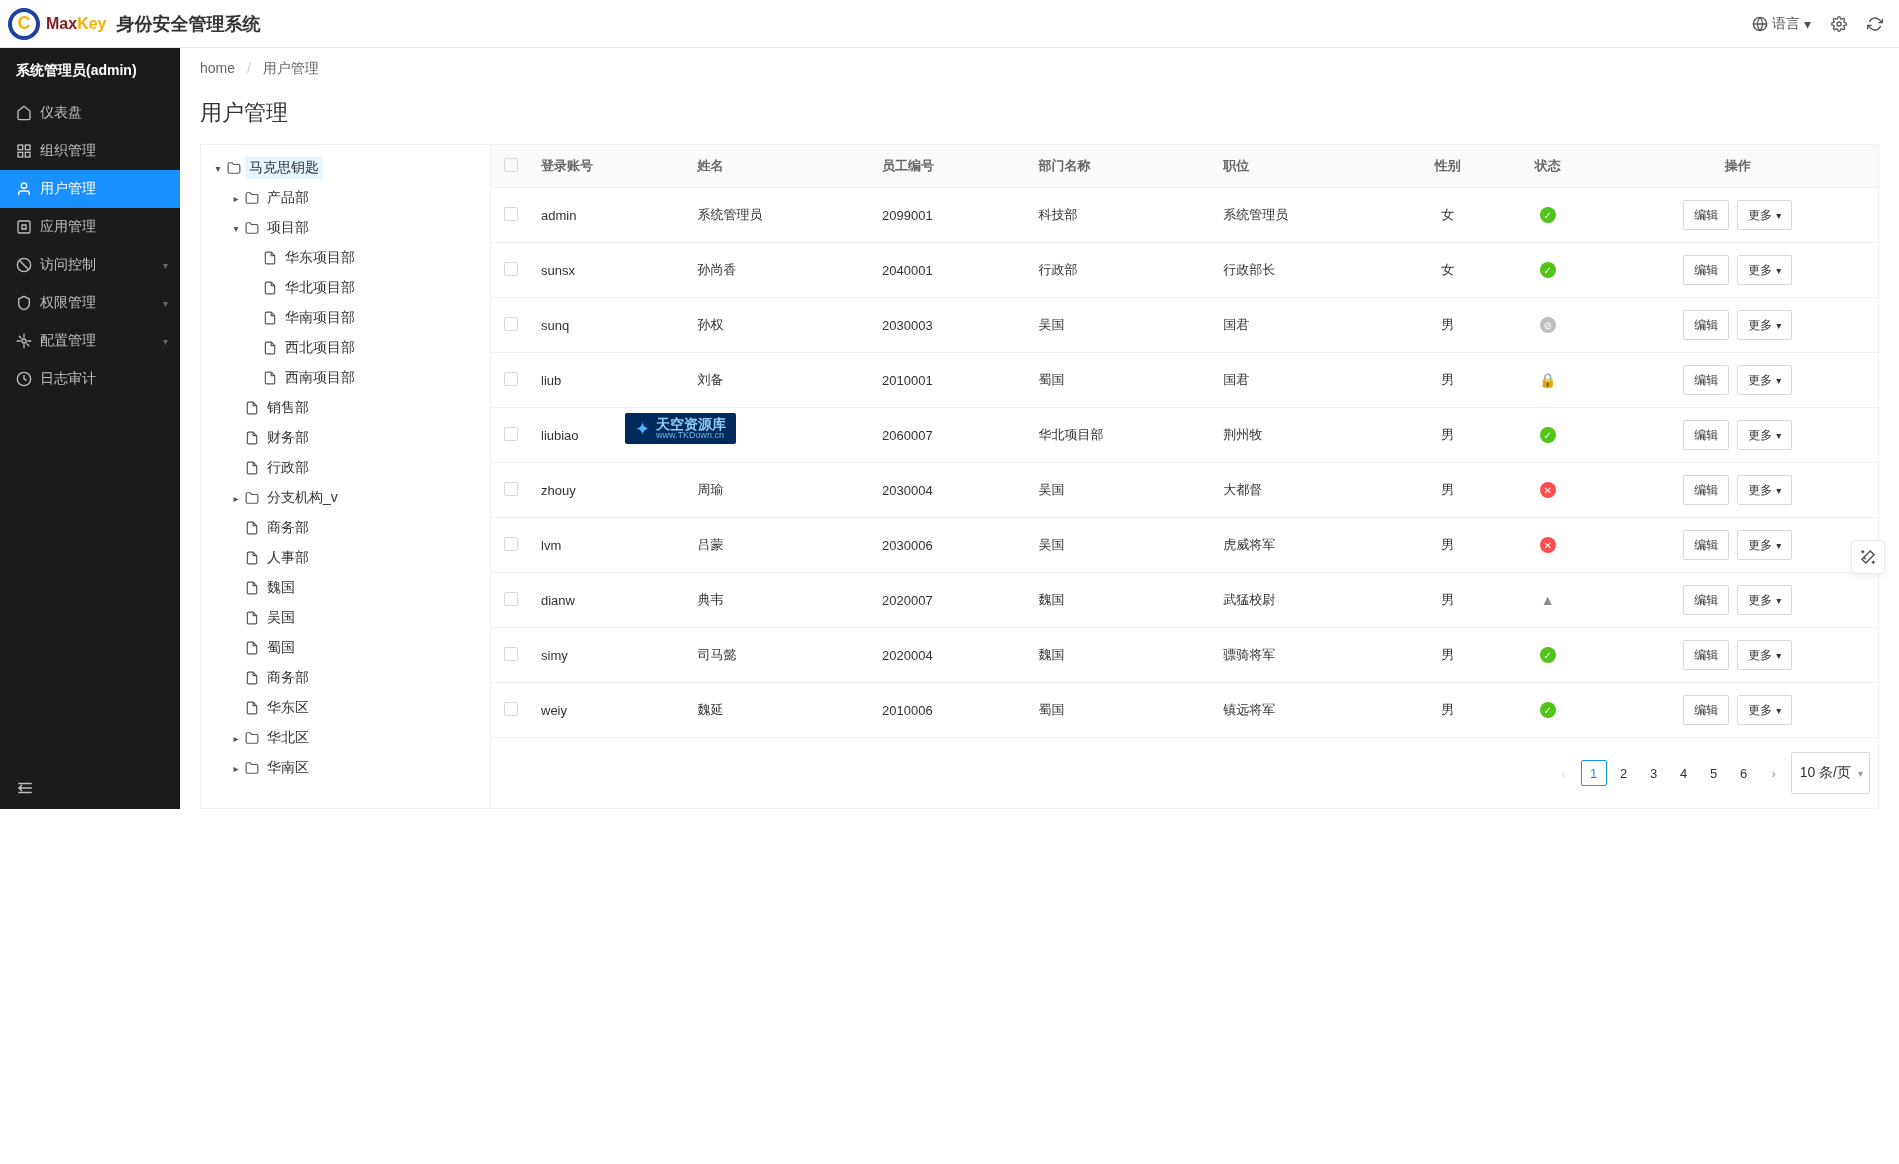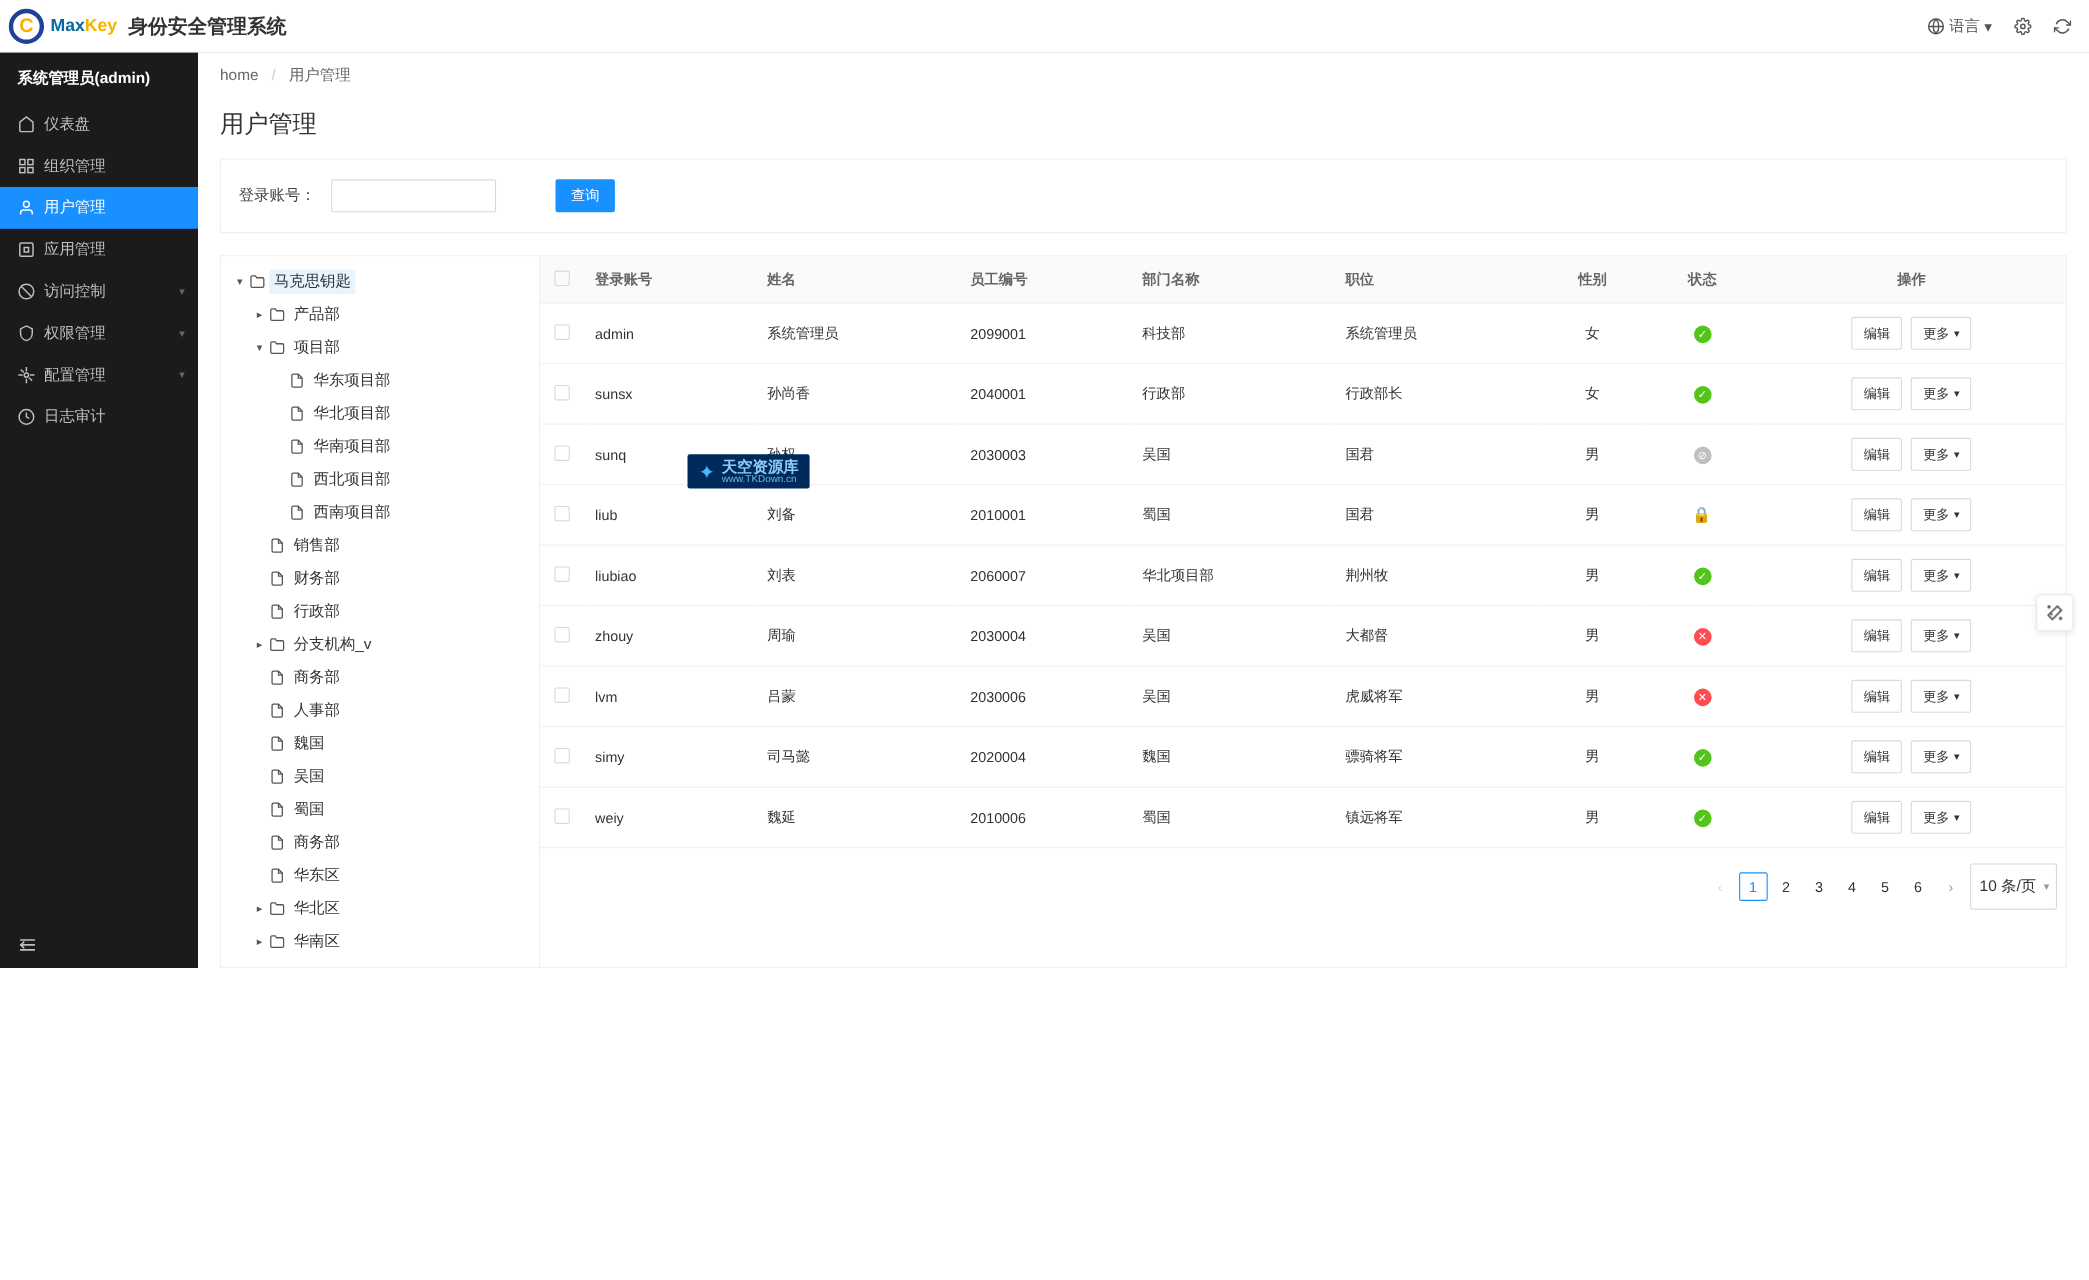--- a/index.html
+++ b/index.html
@@ -2,21 +2,21 @@
 <html><head>
 <meta charset="utf-8">
 <style>
 * { margin: 0; padding: 0; box-sizing: border-box; }
 body { font-family: -apple-system, "PingFang SC", "Microsoft YaHei", sans-serif; font-size: 14px; color: #333; background: #fff; }
 
 .header { height: 48px; display: flex; align-items: center; justify-content: space-between; border-bottom: 1px solid #e8e8e8; padding: 0 16px 0 8px; }
 .logo-area { display: flex; align-items: center; gap: 6px; }
 .logo-badge { width: 32px; height: 32px; border-radius: 50%; border: 4px solid #1f4199; display: flex; align-items: center; justify-content: center; color: #f5b100; font-weight: bold; font-size: 18px; }
 .logo-text { font-size: 16px; font-weight: bold; }
-.logo-max { color: #0369a1; }
+.logo-max { color: #7f1d1d; }
 .logo-key { color: #f5b100; }
 .logo-suffix { color: #333; margin-left: 4px; font-size: 18px; font-weight: bold; }
 .header-right { display: flex; align-items: center; gap: 20px; color: #555; }
 .hdr-item { display: flex; align-items: center; gap: 4px; cursor: pointer; }
 .icon { width: 16px; height: 16px; display: inline-block; }
 
 .main { display: flex; }
 .sidebar { width: 180px; background: #1b1b1b; color: #bfbfbf; min-height: 620px; position: relative; }
 .user-label { background: #1b1b1b; color: #fff; font-weight: bold; padding: 14px 16px; }
 .s-item { padding: 10px 16px; display: flex; align-items: center; gap: 8px; cursor: pointer; position: relative; }
@@ -211,27 +211,20 @@
   </div>
 
   <div class="content">
     <div class="breadcrumb">
       <span>home</span>
       <span class="sep">/</span>
       <span>用户管理</span>
     </div>
     <div class="page-title">用户管理</div>
 
-    <div class="panel">
-      <div class="search-row">
-        <label>登录账号：</label>
-        <input type="text" style="">
-        <button class="btn btn-primary" style="margin-left:40px;">查询</button>
-      </div>
-    </div>
 
 
     <div class="data-area">
       <div class="tree tree-wrap-inner">
         <div id="tree-nodes">
             <div class="tree-node ind0 selected">
               <span class="tri">▾</span>
               <span class="folder-icon">
                 <svg viewBox="0 0 24 24" fill="none" stroke="#555" stroke-width="2">
                   <path d="M22 19a2 2 0 01-2 2H4a2 2 0 01-2-2V5a2 2 0 012-2h5l2 3h9a2 2 0 012 2z"></path>
@@ -559,20 +552,36 @@
                 <td class="center"><span class="status-dot st-inactive">✕</span></td>
                 <td class="center">
                   <div class="row-actions">
                     <button class="btn btn-plain btn-sm">编辑</button>
                     <button class="btn btn-plain btn-sm btn-more">更多 <span style="font-size:10px;">▾</span></button>
                   </div>
                 </td>
               </tr>
               <tr>
                 <td class="center"><span class="chk"></span></td>
+                <td>dianw</td>
+                <td>典韦</td>
+                <td>2020007</td>
+                <td>魏国</td>
+                <td>武猛校尉</td>
+                <td class="center">男</td>
+                <td class="center"><span class="st-warn-tri">▲</span></td>
+                <td class="center">
+                  <div class="row-actions">
+                    <button class="btn btn-plain btn-sm">编辑</button>
+                    <button class="btn btn-plain btn-sm btn-more">更多 <span style="font-size:10px;">▾</span></button>
+                  </div>
+                </td>
+              </tr>
+              <tr>
+                <td class="center"><span class="chk"></span></td>
                 <td>simy</td>
                 <td>司马懿</td>
                 <td>2020004</td>
                 <td>魏国</td>
                 <td>骠骑将军</td>
                 <td class="center">男</td>
                 <td class="center"><span class="status-dot st-active">✓</span></td>
                 <td class="center">
                   <div class="row-actions">
                     <button class="btn btn-plain btn-sm">编辑</button>

